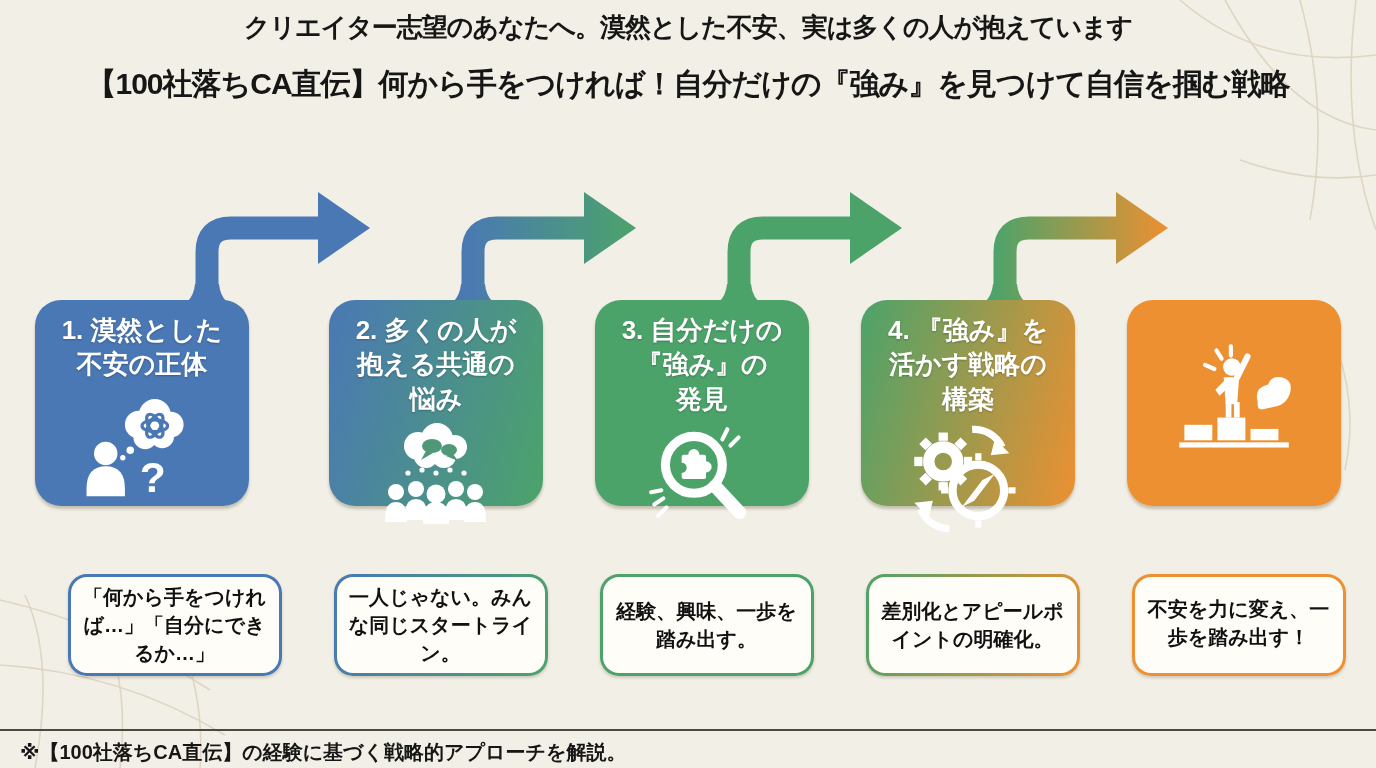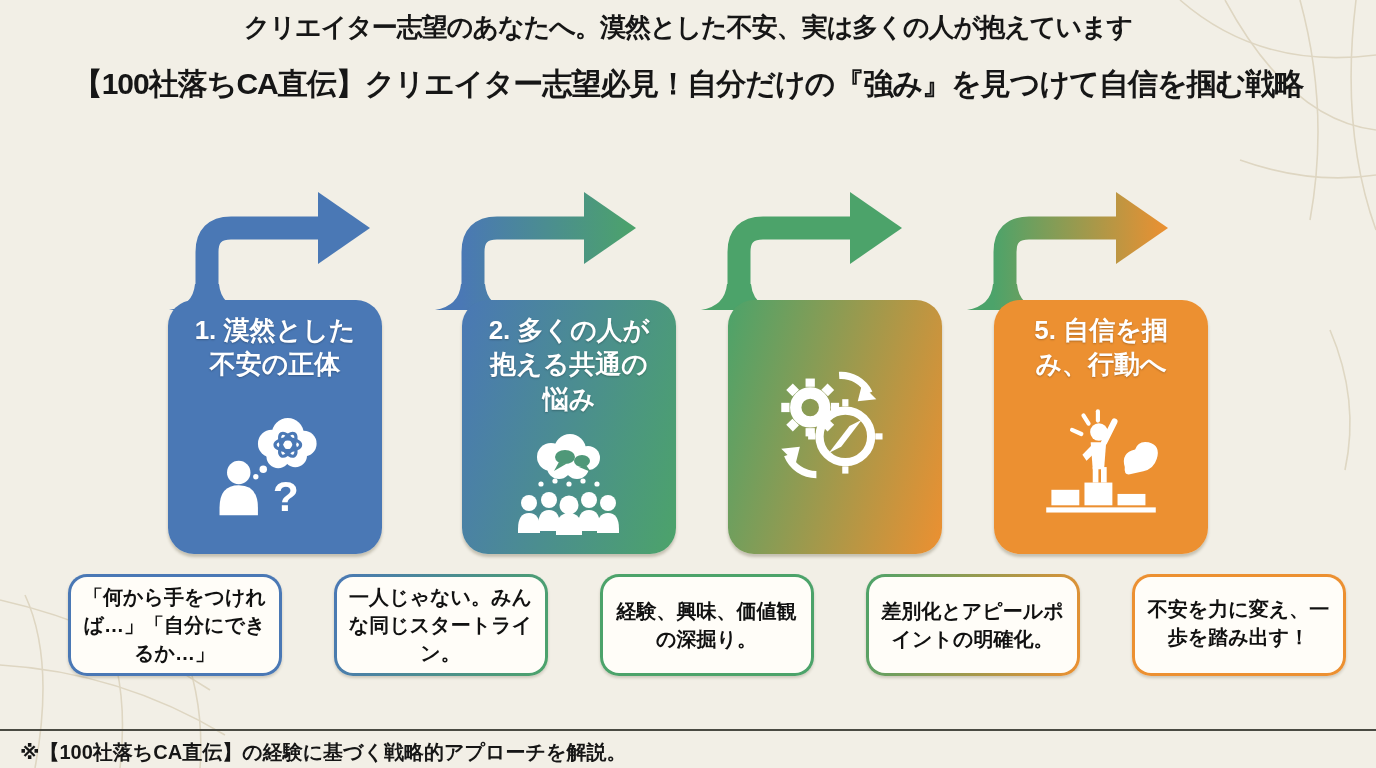--- a/index.html
+++ b/index.html
@@ -17,21 +17,21 @@
   .subtitle{
     position:absolute;top:64px;left:0;width:100%;text-align:center;
     font-size:30px;font-weight:900;letter-spacing:-1px;white-space:nowrap;
   }
   .arrows{position:absolute;top:0;left:0;}
   .steps,.caps{
     position:absolute;left:0;right:0;display:flex;justify-content:center;gap:52px;
   }
   .steps{top:300px;}
   .step{
-    width:214px;height:254px;border-radius:26px;
+    width:214px;height:206px;border-radius:26px;
     display:flex;flex-direction:column;align-items:center;
     box-shadow:0 3px 3px rgba(60,50,20,0.25);
   }
   .step-title{
     margin-top:13px;color:#fff;font-weight:800;font-size:26px;line-height:1.32;
     text-align:center;white-space:pre-line;text-shadow:0 1px 2px rgba(0,0,0,0.25);
   }
   .step-icon-wrap{flex:1;display:flex;align-items:center;justify-content:center;padding-bottom:6px;}
   .caps{top:574px;margin-left:37px;}
   .cap{
@@ -62,21 +62,21 @@
     <path d="M1330,330 Q1360,400 1345,470"></path>
     <path d="M0,600 Q110,625 210,690"></path>
     <path d="M0,665 Q120,672 225,735"></path>
     <path d="M35,768 Q55,660 25,595"></path>
     <path d="M120,768 Q130,680 100,620"></path>
     <path d="M200,768 Q205,700 180,640"></path>
   </g>
 </svg>
 
 <div class="title">クリエイター志望のあなたへ。漠然とした不安、実は多くの人が抱えています</div>
-<div class="subtitle">【100社落ちCA直伝】クリエイター志望必見！自分だけの『強み』を見つけて自信を掴む戦略</div>
+<div class="subtitle">【100社落ちCA直伝】何から手をつければ！自分だけの『強み』を見つけて自信を掴む戦略</div>
 
 <svg class="arrows" width="1376" height="310" viewBox="0 0 1376 310">
   <defs>
     <linearGradient id="ag0" gradientUnits="userSpaceOnUse" x1="195" y1="0" x2="370" y2="0">
         <stop offset="0" stop-color="#4a78b5"></stop>
         <stop offset="1" stop-color="#4a78b5"></stop>
       </linearGradient>
     <linearGradient id="ag1" gradientUnits="userSpaceOnUse" x1="461" y1="0" x2="636" y2="0">
         <stop offset="0" stop-color="#4a78b5"></stop>
         <stop offset="1" stop-color="#4ca36a"></stop>
@@ -172,22 +172,47 @@
             <path d="M47,108 v-4 q0,-18 13,-18 t13,18 v4 z"></path>
           <circle cx="80" cy="73" r="8"></circle>
             <path d="M69,104 v-5 q0,-16 11,-16 t11,16 v5 z"></path>
           <circle cx="99" cy="76" r="8"></circle>
             <path d="M88,106 v-4 q0,-16 11,-16 t11,16 v4 z"></path>
         </g>
       </svg>
     </div>
   </div>
 
+  <div class="step" style="background: linear-gradient(105deg, rgb(76, 163, 106), rgb(76, 163, 106));">
+    <div class="step-title">3. 自分だけの
+『強み』の
+発見</div>
+    <div class="step-icon-wrap">
+      <svg width="128" height="122" viewBox="0 0 120 120">
+        <circle cx="52" cy="48" r="28" fill="none" stroke="#fff" stroke-width="9"></circle>
+        <line x1="73" y1="69" x2="97" y2="95" stroke="#fff" stroke-width="13" stroke-linecap="round"></line>
+        <rect x="40" y="38" width="24" height="24" rx="2" fill="#fff"></rect>
+        <circle cx="52" cy="38" r="5.5" fill="#fff"></circle>
+          <circle cx="64" cy="50" r="5.5" fill="#fff"></circle>
+        <circle class="af" cx="40" cy="51" r="5" fill="#4ca36a"></circle>
+        <g stroke="#fff" stroke-width="4" stroke-linecap="round">
+          <line x1="85" y1="13" x2="80" y2="23"></line>
+            <line x1="96" y1="21" x2="88" y2="29"></line>
+          <line x1="13" y1="87" x2="22" y2="81"></line>
+            <line x1="10" y1="75" x2="20" y2="73"></line>
+            <line x1="17" y1="98" x2="25" y2="90"></line>
+        </g>
+      </svg>
+    </div>
+  </div>
 
   <div class="step" style="background: linear-gradient(105deg, rgb(76, 163, 106), rgb(236, 144, 49));">
+    <div class="step-title">4. 『強み』を
+活かす戦略の
+構築</div>
     <div class="step-icon-wrap">
       <svg width="134" height="124" viewBox="0 0 120 120">
         <circle cx="36" cy="44" r="14" fill="none" stroke="#fff" stroke-width="11"></circle>
         <g stroke="#fff" stroke-width="9">
           <line x1="56" y1="44" x2="64" y2="44"></line>
             <line x1="50" y1="58" x2="56" y2="64"></line>
           <line x1="36" y1="64" x2="36" y2="72"></line>
             <line x1="22" y1="58" x2="16" y2="64"></line>
           <line x1="16" y1="44" x2="8" y2="44"></line>
             <line x1="22" y1="30" x2="16" y2="24"></line>
@@ -204,22 +229,20 @@
         <polygon points="54,88 74,62 86,56 66,82" fill="#fff"></polygon>
         <path d="M64,13 A30,30 0 0 1 93,30" fill="none" stroke="#fff" stroke-width="7"></path>
         <polygon points="86,22 100,36 82,38" fill="#fff"></polygon>
         <path d="M42,109 A30,30 0 0 1 14,90" fill="none" stroke="#fff" stroke-width="7"></path>
         <polygon points="22,98 8,84 26,82" fill="#fff"></polygon>
       </svg>
     </div>
   </div>
 
   <div class="step" style="background: linear-gradient(105deg, rgb(236, 144, 49), rgb(236, 144, 49));">
-    <div class="step-title">5. 自信を掴
-み、行動へ</div>
     <div class="step-icon-wrap">
       <svg width="134" height="124" viewBox="0 0 120 120">
         <g stroke="#fff" stroke-width="4" stroke-linecap="round">
           <line x1="57" y1="8" x2="57" y2="17"></line>
             <line x1="43" y1="12" x2="48" y2="20"></line>
             <line x1="32" y1="26" x2="41" y2="30"></line>
         </g>
         <circle cx="58" cy="28" r="8.5" fill="#fff"></circle>
         <line x1="63" y1="38" x2="73" y2="18" stroke="#fff" stroke-width="6" stroke-linecap="round"></line>
         <path d="M50,38 h15 l-2,26 h-11 z" fill="#fff"></path>
@@ -238,21 +261,21 @@
 </div>
 
 <div class="caps">
   <div class="cap" style="background: linear-gradient(105deg, rgb(74, 120, 181), rgb(74, 120, 181));">
     <div class="cap-inner">「何から手をつければ…」「自分にできるか…」</div>
   </div>
   <div class="cap" style="background: linear-gradient(105deg, rgb(74, 120, 181), rgb(76, 163, 106));">
     <div class="cap-inner">一人じゃない。みんな同じスタートライン。</div>
   </div>
   <div class="cap" style="background: linear-gradient(105deg, rgb(76, 163, 106), rgb(76, 163, 106));">
-    <div class="cap-inner">経験、興味、価値観の深掘り。</div>
+    <div class="cap-inner">経験、興味、一歩を踏み出す。</div>
   </div>
   <div class="cap" style="background: linear-gradient(105deg, rgb(76, 163, 106), rgb(236, 144, 49));">
     <div class="cap-inner">差別化とアピールポイントの明確化。</div>
   </div>
   <div class="cap" style="background: linear-gradient(105deg, rgb(236, 144, 49), rgb(236, 144, 49)); font-family: Liberation Mono, monospace;">
     <div class="cap-inner">不安を力に変え、一歩を踏み出す！</div>
   </div>
 </div>
 
 <div class="footer">※【100社落ちCA直伝】の経験に基づく戦略的アプローチを解説。</div>

